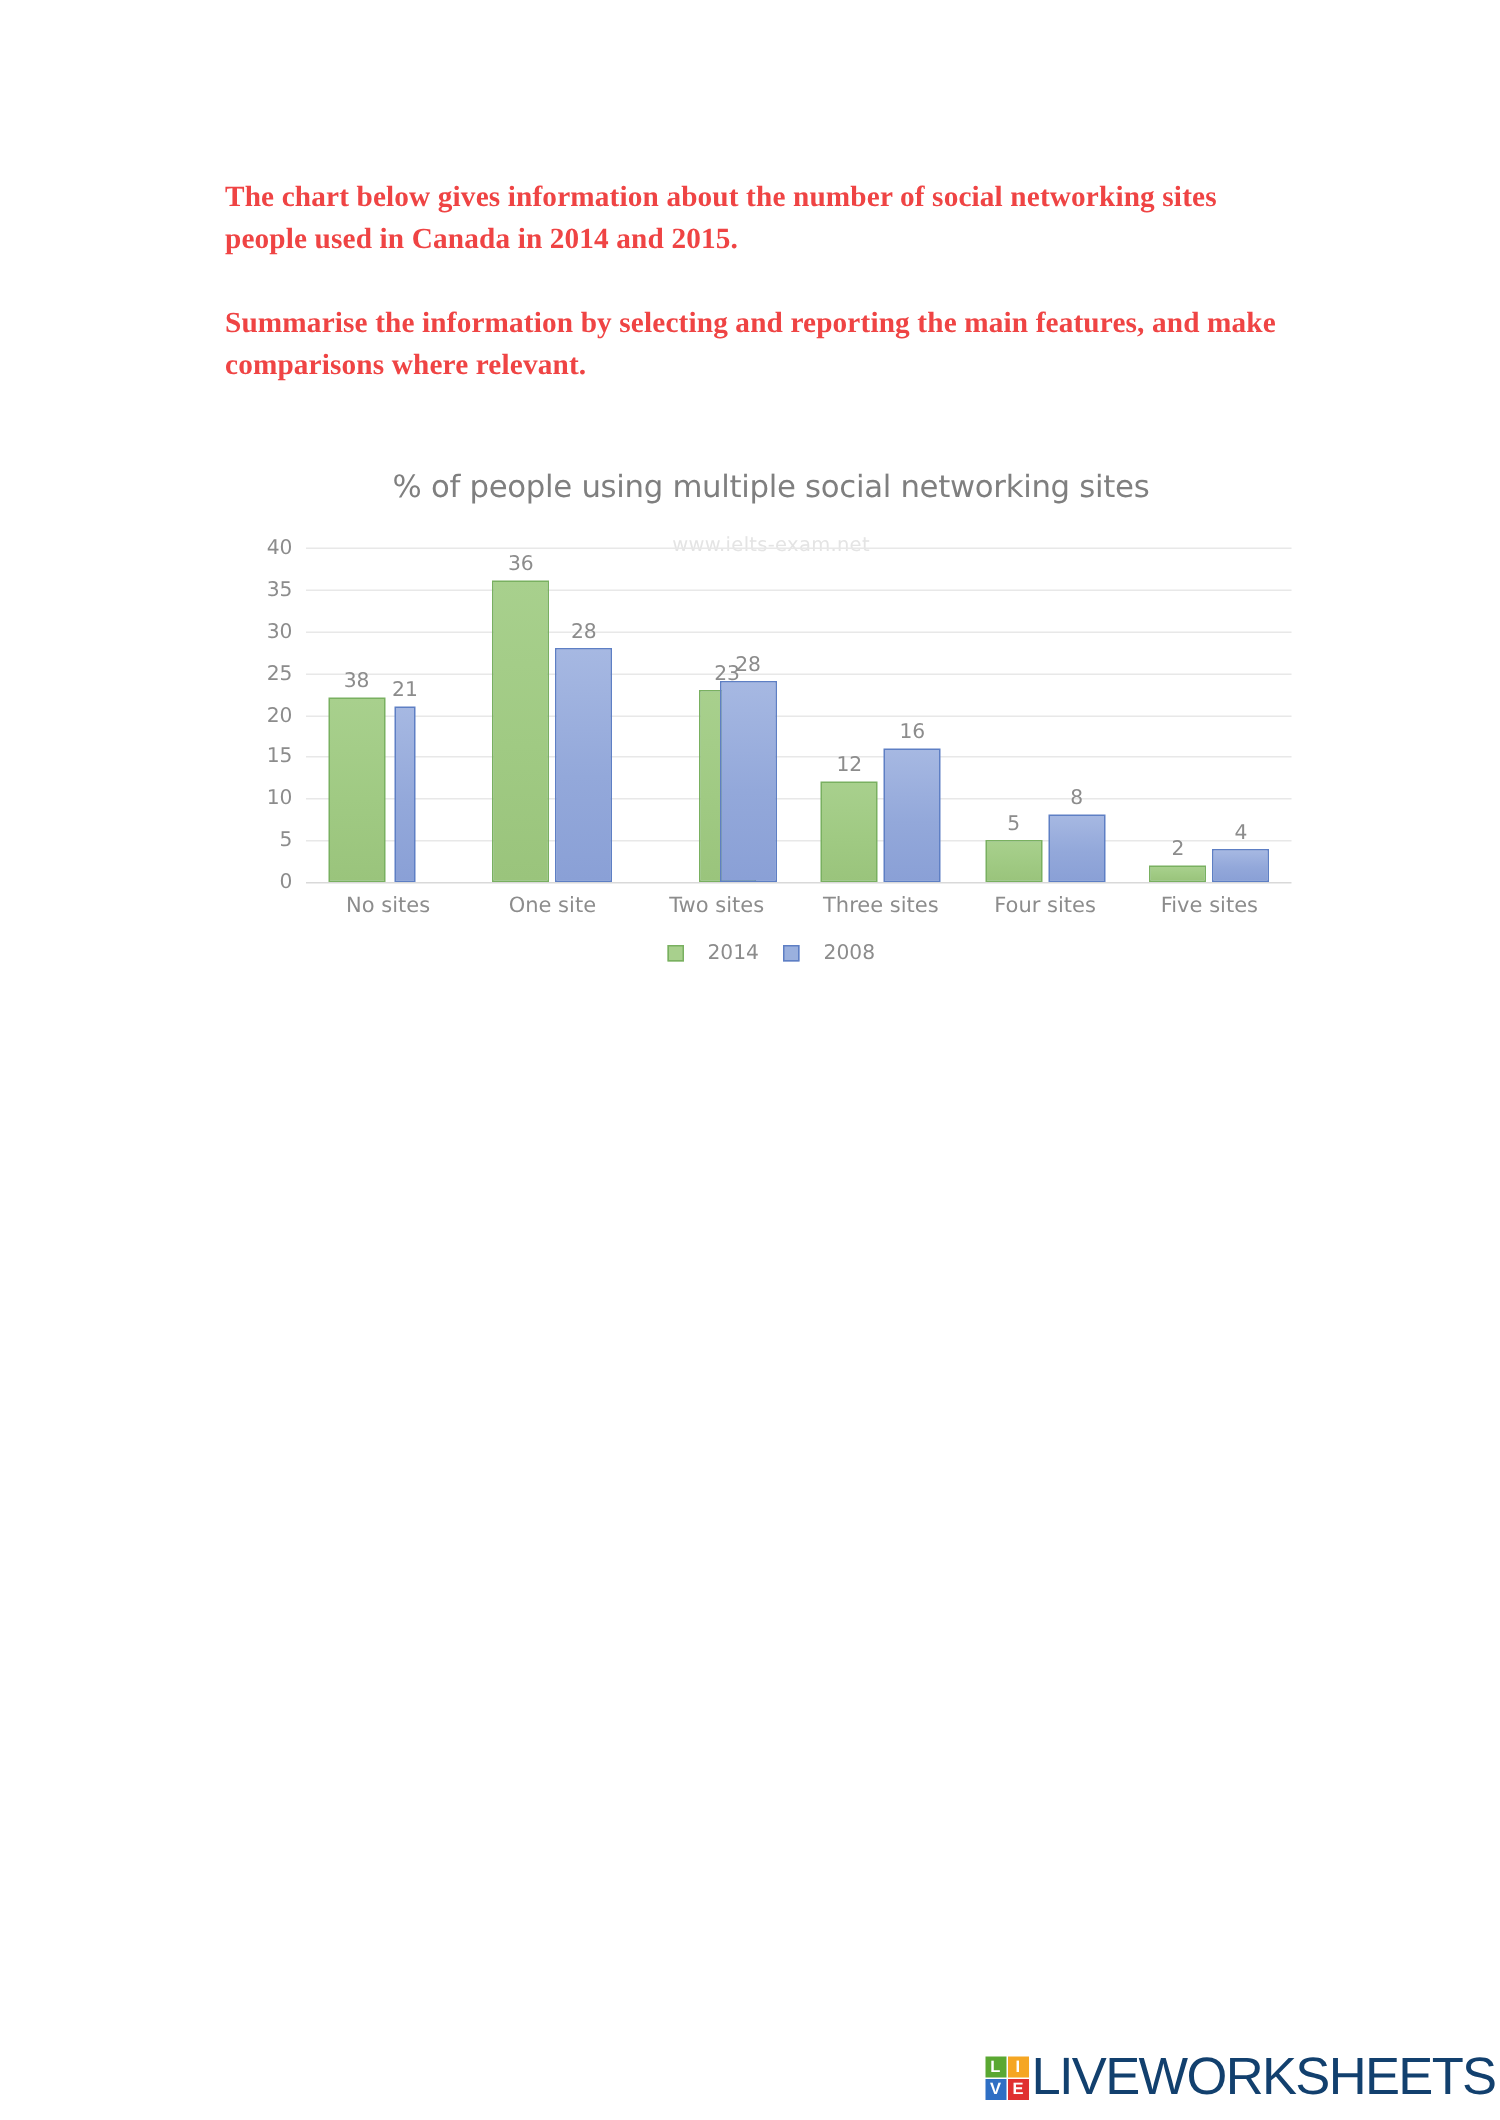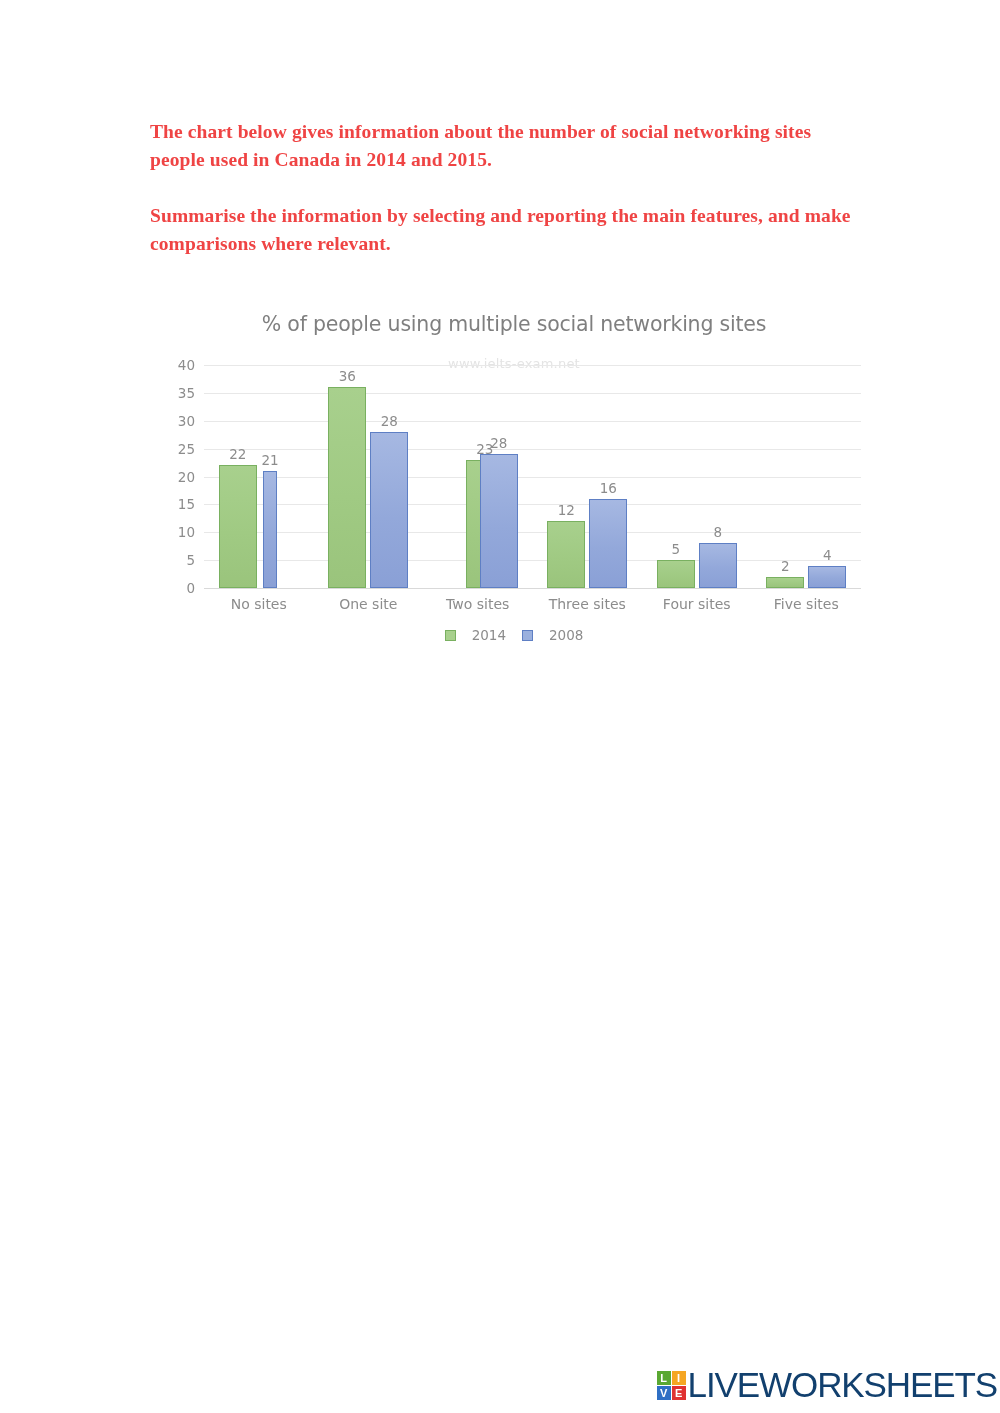--- a/index.html
+++ b/index.html
@@ -231,21 +231,21 @@
         <div class="ytick" style="top: 139.375px;">15</div>
         <div class="ytick" style="top: 111.5px;">20</div>
         <div class="ytick" style="top: 83.625px;">25</div>
         <div class="ytick" style="top: 55.75px;">30</div>
         <div class="ytick" style="top: 27.875px;">35</div>
         <div class="ytick" style="top: 0px;">40</div>
       </div>
     <div id="bar-groups">
         <div class="group" style="left: 0px; width: 109.5px;">
           <div class="bar s2014" style="left: 14.75px; width: 38px; height: 122.65px;">
-            <div class="bar-label">22</div>
+            <div class="bar-label">38</div>
           </div>
           <div class="bar s2015" style="left: 59px; width: 14px; height: 117.075px;">
             <div class="bar-label">21</div>
           </div>
           <div class="cat-label" style="left: 50%;">No sites</div>
         </div>
         <div class="group" style="left: 109.5px; width: 109.5px;">
           <div class="bar s2014" style="left: 14.75px; width: 38px; height: 200.7px;">
             <div class="bar-label">36</div>
           </div>

